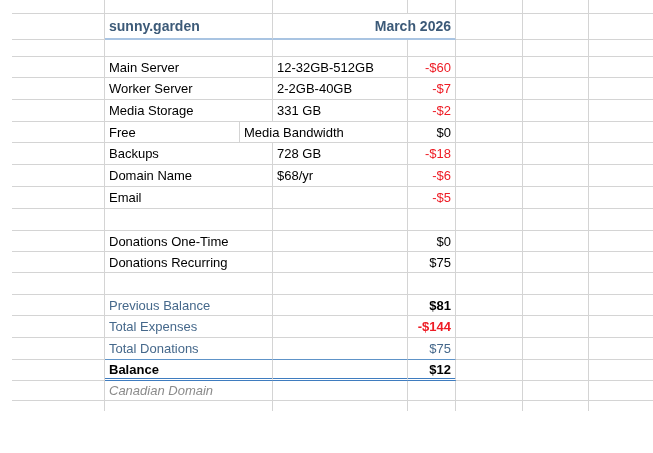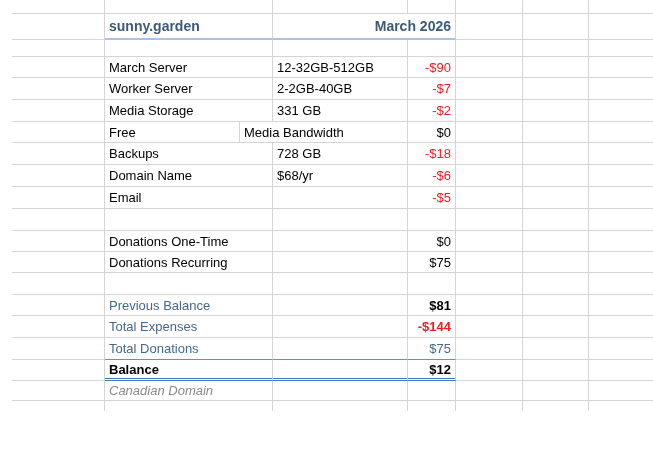--- a/index.html
+++ b/index.html
@@ -80,23 +80,23 @@
       <div class="c cc"></div>
       <div class="c cd"></div>
       <div class="c ce"></div>
       <div class="c cf"></div>
       <div class="c cg"></div>
       <div class="c ch"></div>
   </div>
 
   <div class="r h21">
     <div class="c ca"></div>
-    <div class="c cb">March Server</div>
+    <div class="c cb">Main Server</div>
     <div class="c cc">12-32GB-512GB</div>
-    <div class="c cd amt red">-$90</div>
+    <div class="c cd amt red">-$60</div>
     <div class="c ce"></div>
       <div class="c cf"></div>
       <div class="c cg"></div>
       <div class="c ch"></div>
   </div>
   <div class="r h22">
     <div class="c ca"></div>
     <div class="c cb">Worker Server</div>
     <div class="c cc">2-2GB-40GB</div>
     <div class="c cd amt red">-$7</div>

